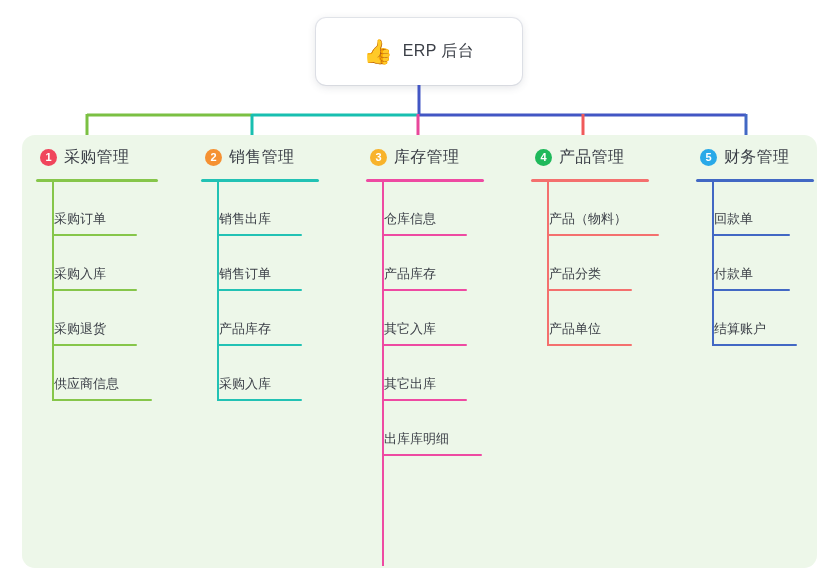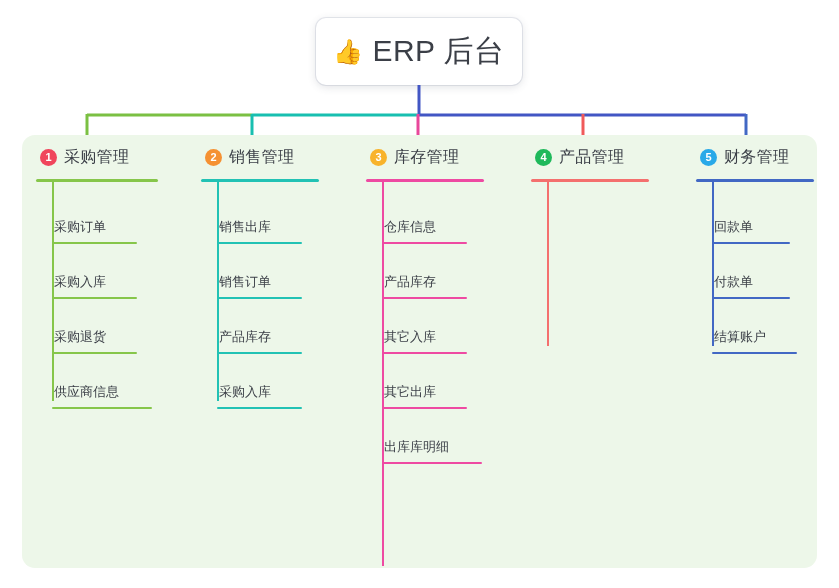--- a/index.html
+++ b/index.html
@@ -38,21 +38,21 @@
     justify-content: center;
     gap: 9px;
     box-sizing: border-box;
   }
   #root-node .thumb {
     font-size: 24px;
     line-height: 1;
     display: inline-block;
   }
   #root-node .root-label {
-    font-size: 30px;
+    font-size: 16px;
     color: #3b3f47;
     letter-spacing: 0.4px;
     white-space: nowrap;
   }
 
   
   #connectors {
     position: absolute;
     left: 0; top: 0;
     width: 839px;
@@ -128,21 +128,21 @@
     position: absolute;
     left: 30px;
     top: 46px;
     width: 2px;
   }
 
   
   .leaf-list {
     position: absolute;
     left: 0;
-    top: 54px;
+    top: 46px;
     width: 165px;
   }
   .leaf-item {
     position: relative;
     height: 55px;
     box-sizing: border-box;
   }
   .leaf-label {
     position: absolute;
     left: 32px;
@@ -266,20 +266,34 @@
           </div>
         </div>
       </div>
       <div class="branch-col">
         <div class="branch-head">
           <span class="branch-badge" style="background: rgb(31, 185, 91);">4</span>
           <span class="branch-title">产品管理</span>
         </div>
         <div class="branch-underline" style="width: 118px; background: rgb(244, 112, 110);"></div>
         <div class="branch-spine" style="background: rgb(244, 112, 110); height: 165px;"></div>
+        <div class="leaf-list">
+          <div class="leaf-item">
+            <span class="leaf-label">产品（物料）</span>
+            <div class="leaf-underline" style="width: 112px; background: rgb(244, 112, 110);"></div>
+          </div>
+          <div class="leaf-item">
+            <span class="leaf-label">产品分类</span>
+            <div class="leaf-underline" style="width: 85px; background: rgb(244, 112, 110);"></div>
+          </div>
+          <div class="leaf-item">
+            <span class="leaf-label">产品单位</span>
+            <div class="leaf-underline" style="width: 85px; background: rgb(244, 112, 110);"></div>
+          </div>
+        </div>
       </div>
       <div class="branch-col">
         <div class="branch-head">
           <span class="branch-badge" style="background: rgb(41, 169, 232);">5</span>
           <span class="branch-title">财务管理</span>
         </div>
         <div class="branch-underline" style="width: 118px; background: rgb(66, 104, 196);"></div>
         <div class="branch-spine" style="background: rgb(66, 104, 196); height: 165px;"></div>
         <div class="leaf-list">
           <div class="leaf-item">

